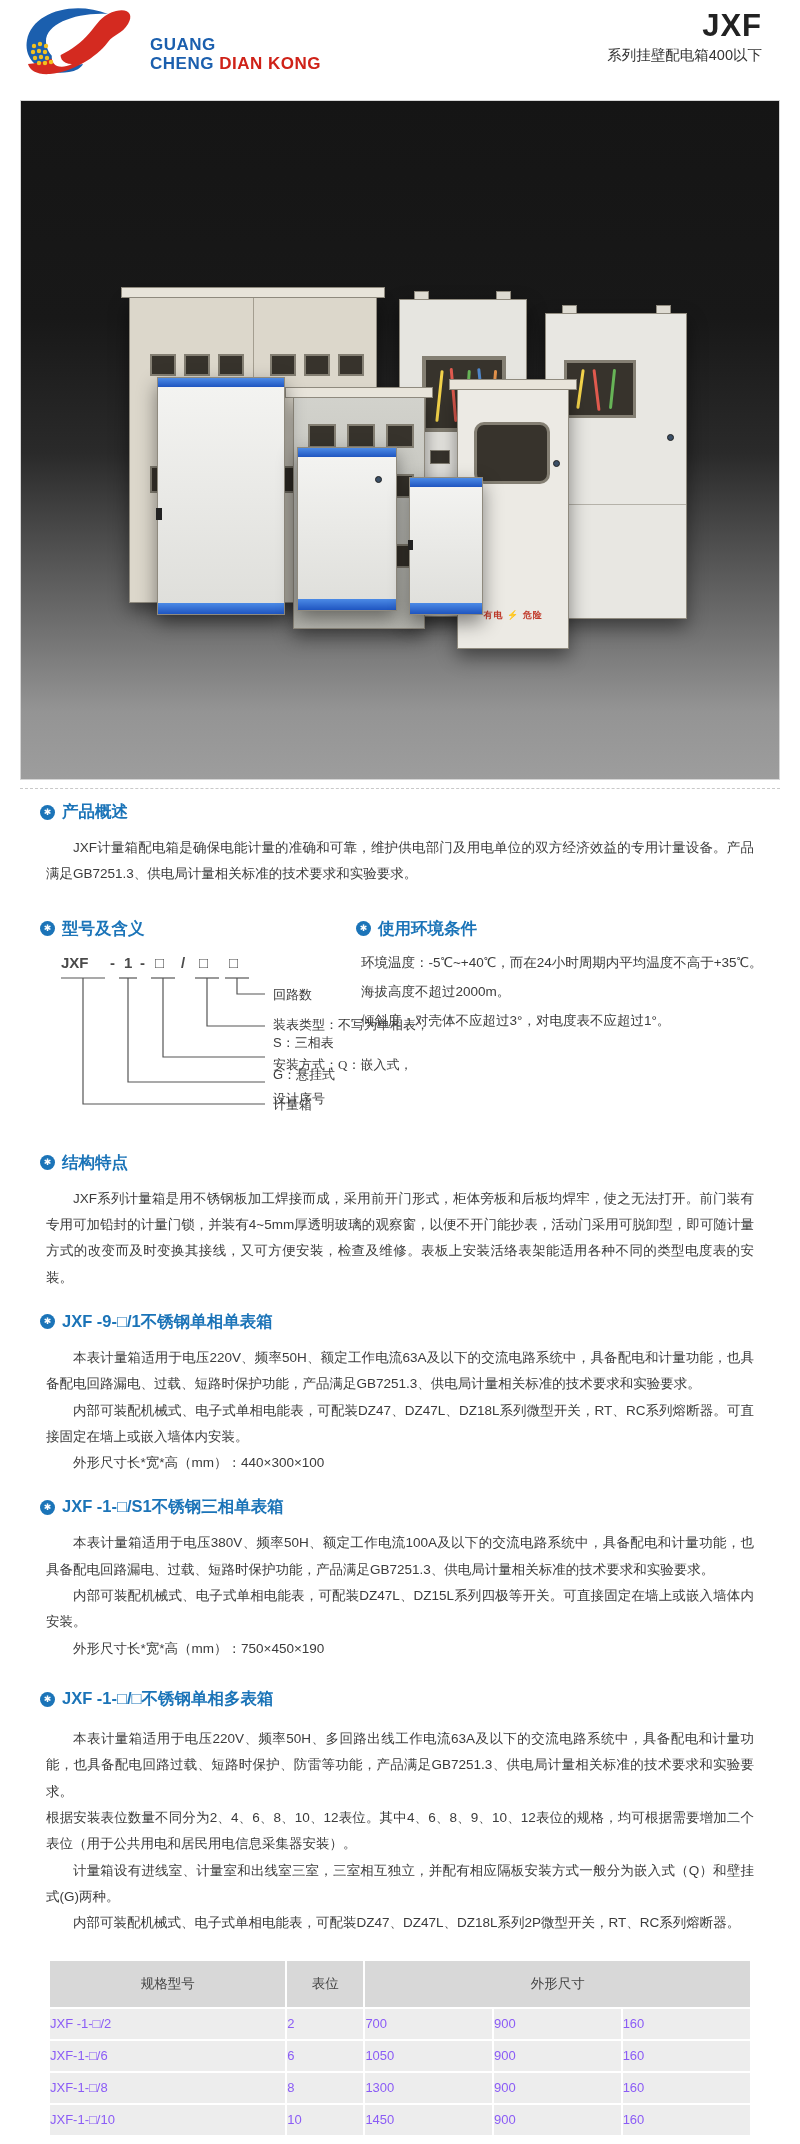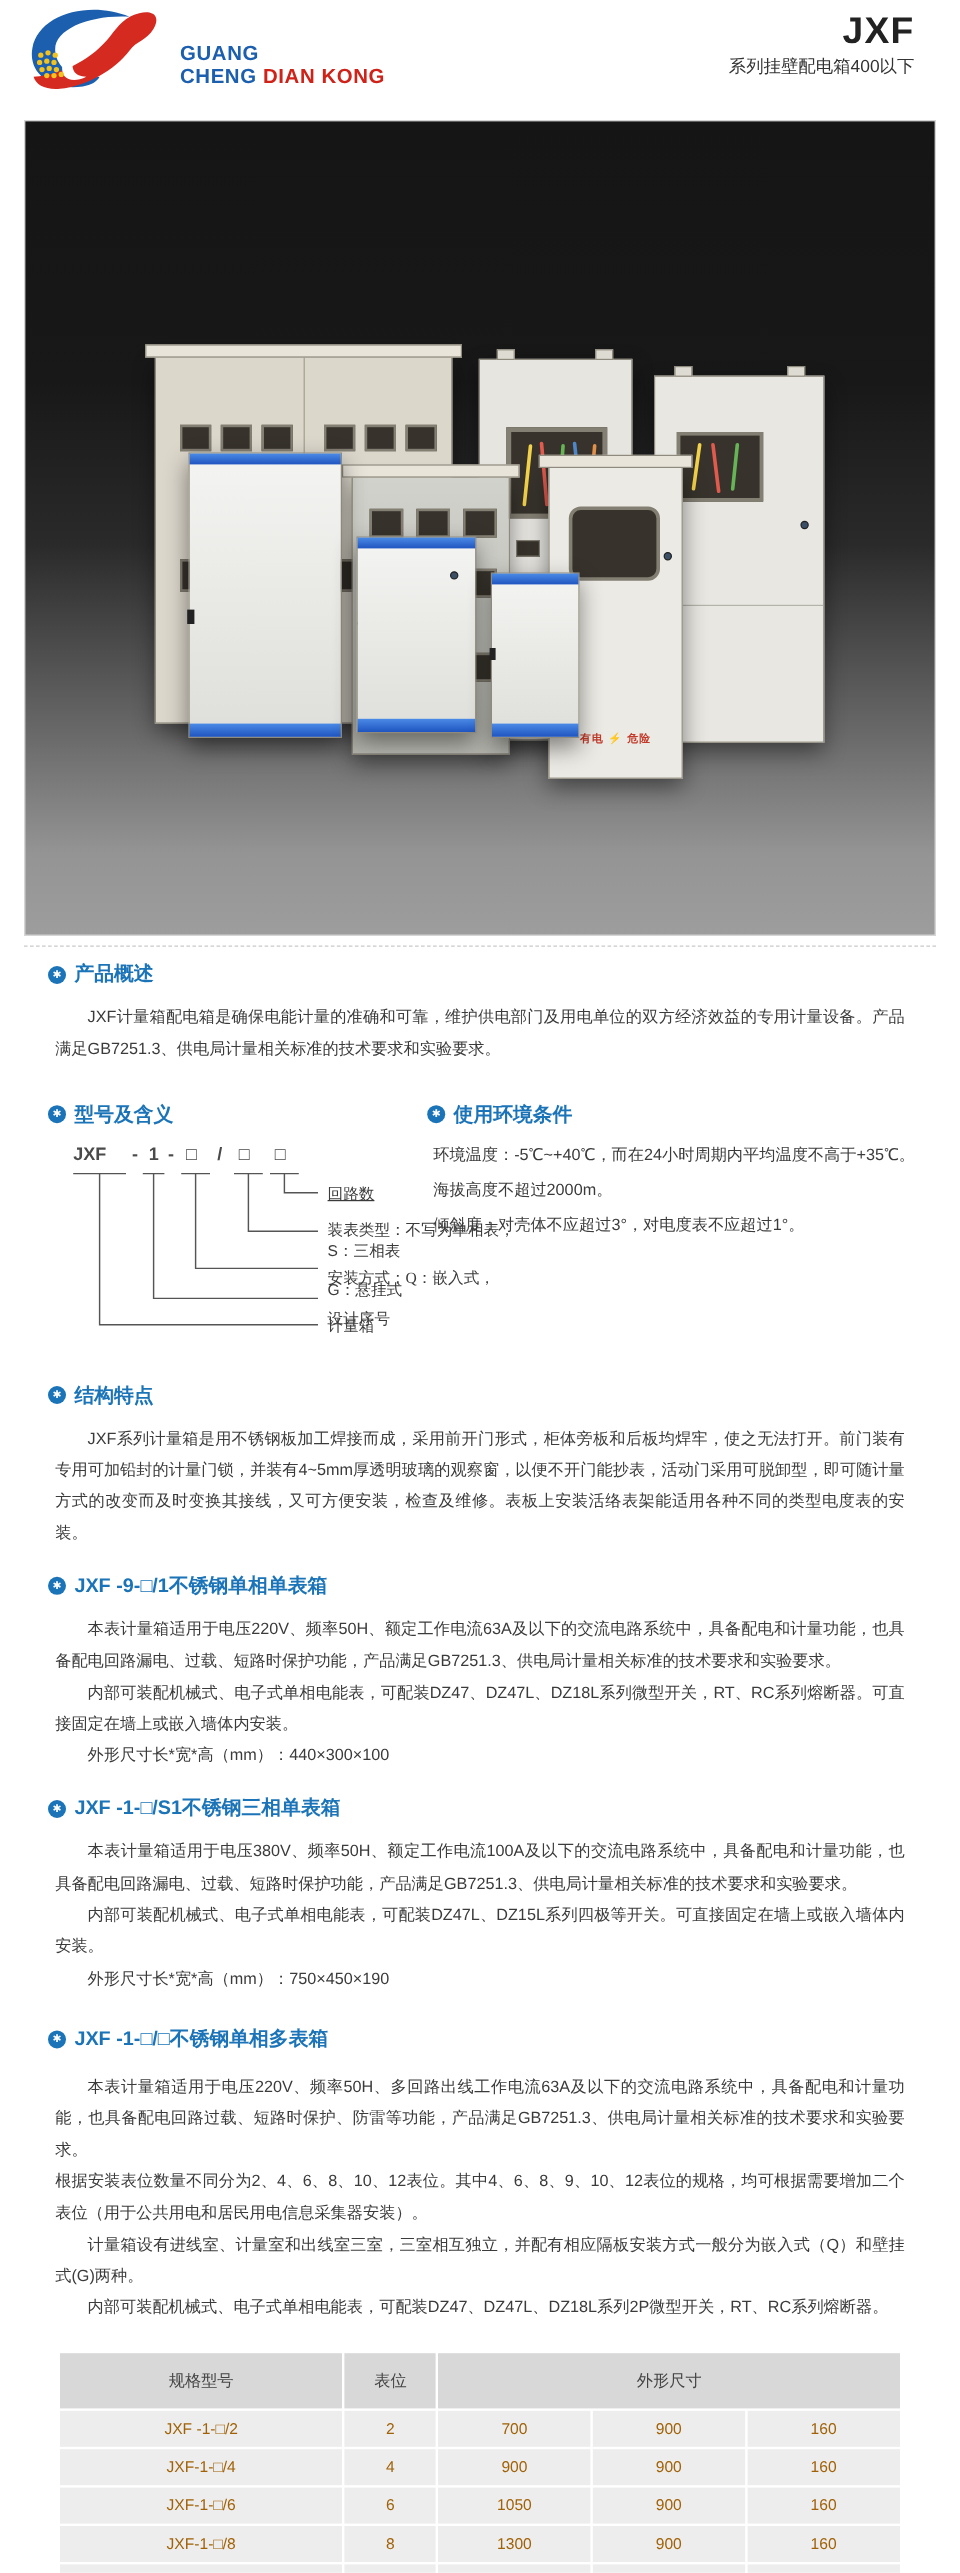--- a/index.html
+++ b/index.html
@@ -46,21 +46,21 @@
 
   
   .diagram { position:relative; width:356px; height:172px; margin:14px 0 0 55px; }
   .diagram svg { position:absolute; left:0; top:0; }
   .code-part { position:absolute; top:0; font-size:15px; font-weight:bold; color:#4a4a4a; }
   .dlabel { position:absolute; left:218px; font-size:13px; color:#3b3b3b; white-space:nowrap; line-height:18px; }
 
   
   .spec-table { width:704px; margin:22px 48px 0 48px; border-collapse:separate; border-spacing:2px; }
   .spec-table th { background:#d8d8d8; height:46px; font-size:13.5px; font-weight:normal; color:#444; }
-  .spec-table td { background:#ededed; height:30px; font-size:13px; color:#a16207; text-align:center; }
+  .spec-table td { background:#ededed; height:30px; font-size:13px; color:#8b5cf6; text-align:left; }
 
   .gap8{height:8px;} .gap12{height:12px;} .gap16{height:16px;} .gap20{height:20px;}
   .gap26{height:26px;} .gap30{height:30px;}
 </style>
 </head>
 <body>
 
 <div class="page">
 
   <div class="hdr">
@@ -213,21 +213,21 @@
           </g>
         </svg>
         <span class="code-part" style="left:6px;">JXF</span>
         <span class="code-part" style="left:55px;">-</span>
         <span class="code-part" style="left:69px;">1</span>
         <span class="code-part" style="left:85px;">-</span>
         <span class="code-part" style="left:100px;">□</span>
         <span class="code-part" style="left:126px;">/</span>
         <span class="code-part" style="left:144px;">□</span>
         <span class="code-part" style="left:174px;">□</span>
-        <span class="dlabel" style="top:32px;text-decoration:underline;">回路数</span>
+        <span class="dlabel" style="top:32px;">回路数</span>
         <span class="dlabel" style="top:62px;">装表类型：不写为单相表，</span>
         <span class="dlabel" style="top:80px;">S：三相表</span>
         <span class="dlabel" style="top:102px;font-family:Liberation Serif, serif;">安装方式：Q：嵌入式，</span>
         <span class="dlabel" style="top:112px;">G：悬挂式</span>
         <span class="dlabel" style="top:136px;">设计序号</span>
         <span class="dlabel" style="top:142px;">计量箱</span>
       </div>
     </div>
     <div class="col-right">
       <div class="sec-h" style="margin-left:0;">
@@ -297,27 +297,20 @@
     </thead>
     <tbody>
       <tr>
         <td>JXF -1-□/2</td>
         <td>2</td>
         <td>700</td>
         <td>900</td>
         <td>160</td>
       </tr>
       <tr>
-        <td>JXF-1-□/4</td>
-        <td>4</td>
-        <td>900</td>
-        <td>900</td>
-        <td>160</td>
-      </tr>
-      <tr>
         <td>JXF-1-□/6</td>
         <td>6</td>
         <td>1050</td>
         <td>900</td>
         <td>160</td>
       </tr>
       <tr>
         <td>JXF-1-□/8</td>
         <td>8</td>
         <td>1300</td>

